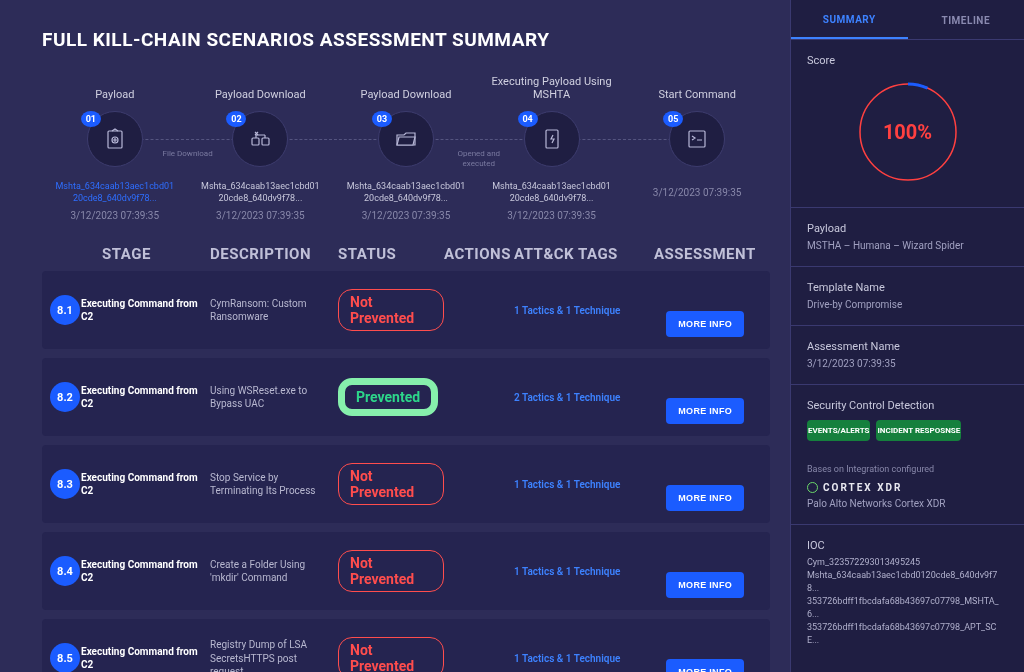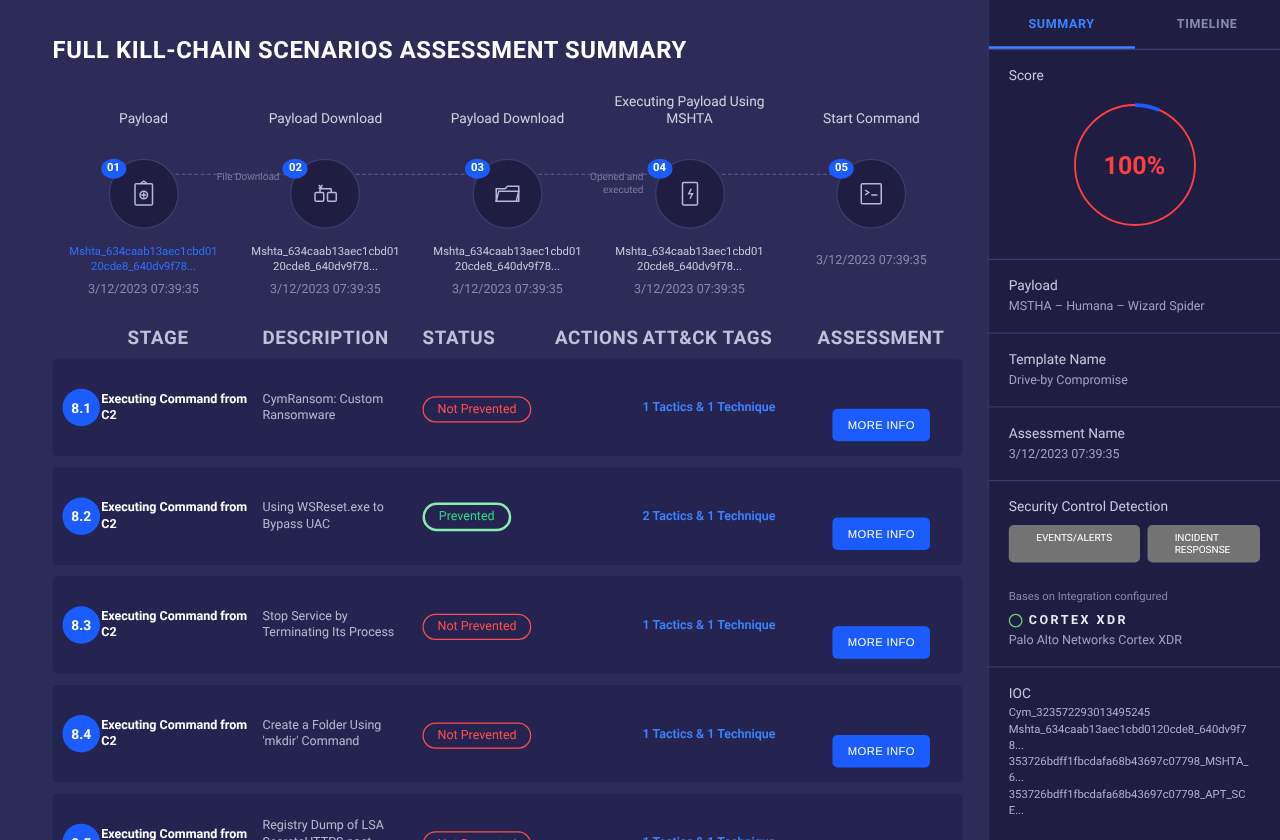--- a/index.html
+++ b/index.html
@@ -41,21 +41,21 @@
   flex: 1;
   display: flex;
   flex-direction: column;
   align-items: center;
   position: relative;
   min-width: 0;
 }
 .step-label {
   font-size: 11px;
   color: #d0d0e0;
-  margin-bottom: 26px;
+  margin-bottom: 10px;
   text-align: center;
   height: 26px;
   display: flex;
   align-items: flex-end;
   line-height: 1.2;
 }
 .step-circle-wrap {
   position: relative;
 }
 .step-circle {
@@ -85,24 +85,24 @@
 }
 .step-icon {
   stroke: #b8b8d8;
   fill: none;
   stroke-width: 1.2;
 }
 .step-connector-label {
   font-size: 8px;
   color: #7a7aa0;
   position: absolute;
-  top: 62px;
+  top: 74px;
   right: -36px;
   width: 72px;
-  text-align: right;
+  text-align: center;
   line-height: 1.2;
 }
 .step-line {
   position: absolute;
   top: 64px;
   left: 50%;
   width: 100%;
   height: 1px;
   border-top: 1px dashed #555580;
   z-index: -1;
@@ -177,55 +177,56 @@
   font-size: 10px;
   color: #b8b8d0;
   line-height: 1.35;
   padding-right: 8px;
 }
 .status-cell { width: 106px; }
 .status-pill {
   display: inline-block;
   padding: 4px 11px;
   border-radius: 14px;
-  font-size: 10px;
-  font-weight: 400;
+  font-size: 14px;
+  font-weight: 700;
 }
 .status-pill.not-prevented {
   border: 1px solid #ff4d4d;
   color: #ff4d4d;
 }
 .status-pill.prevented {
-  border: 2px solid #86efac;
+  border: 7px solid #86efac;
   color: #2dd68a;
 }
 .actions-cell { width: 70px; }
 .tags-cell {
   width: 140px;
   font-size: 10px;
   font-weight: 600;
   color: #3d82ff;
 }
 .info-cell { width: 90px; text-align: right; }
 .more-btn {
   background: #1b5cff;
   color: #fff;
   border: none;
   border-radius: 4px;
   padding: 8px 12px;
   font-size: 9px;
-  font-weight: 400;
+  font-weight: 700;
   letter-spacing: 0.3px;
   cursor: pointer;
   margin-top: 28px;
 }
 
 .rtabs {
   display: flex;
   border-bottom: 1px solid #3a3970;
+  align-items: center;
 }
 .rtab {
   flex: 1;
   text-align: center;
   padding: 14px 0 12px;
   font-size: 10px;
   font-weight: 700;
   letter-spacing: 0.5px;
   color: #8a8ab0;
   cursor: pointer;
@@ -259,25 +260,25 @@
   inset: 0;
   display: flex;
   align-items: center;
   justify-content: center;
   font-size: 20px;
   font-weight: 700;
   color: #ff4040;
 }
 .chipset { display: flex; gap: 6px; margin: 8px 0; }
 .chip {
-  background: #737373;
+  background: #15803d;
   color: #fff;
   font-size: 8px;
-  font-weight: 400;
-  padding: 6px 22px;
+  font-weight: 700;
+  padding: 6px 1px;
   border-radius: 4px;
   cursor: pointer;
 }
 .rnote {
   font-size: 9px;
   color: #8888aa;
   margin-bottom: 8px;
   margin-top: 23px;
 }
 .cortex {

